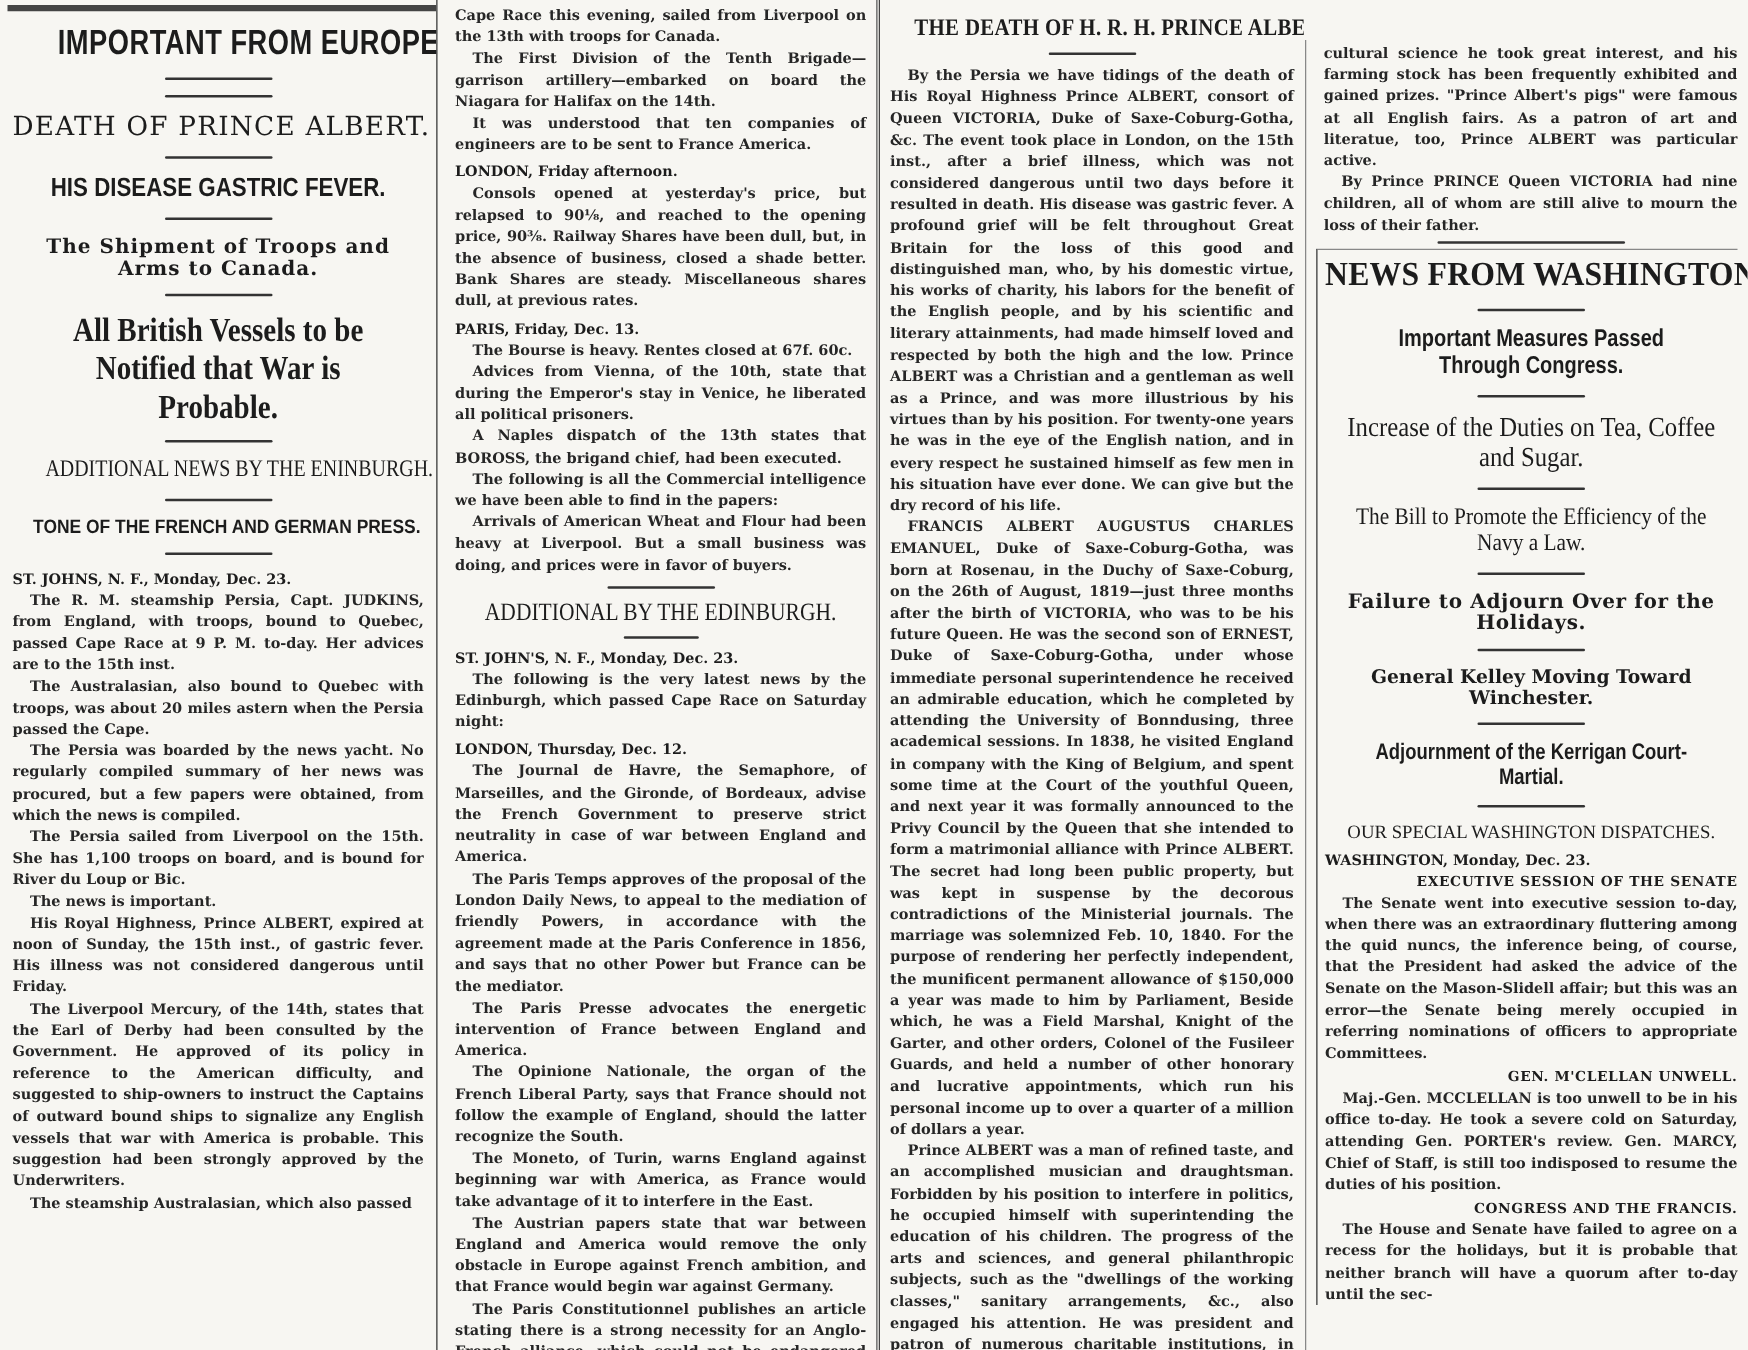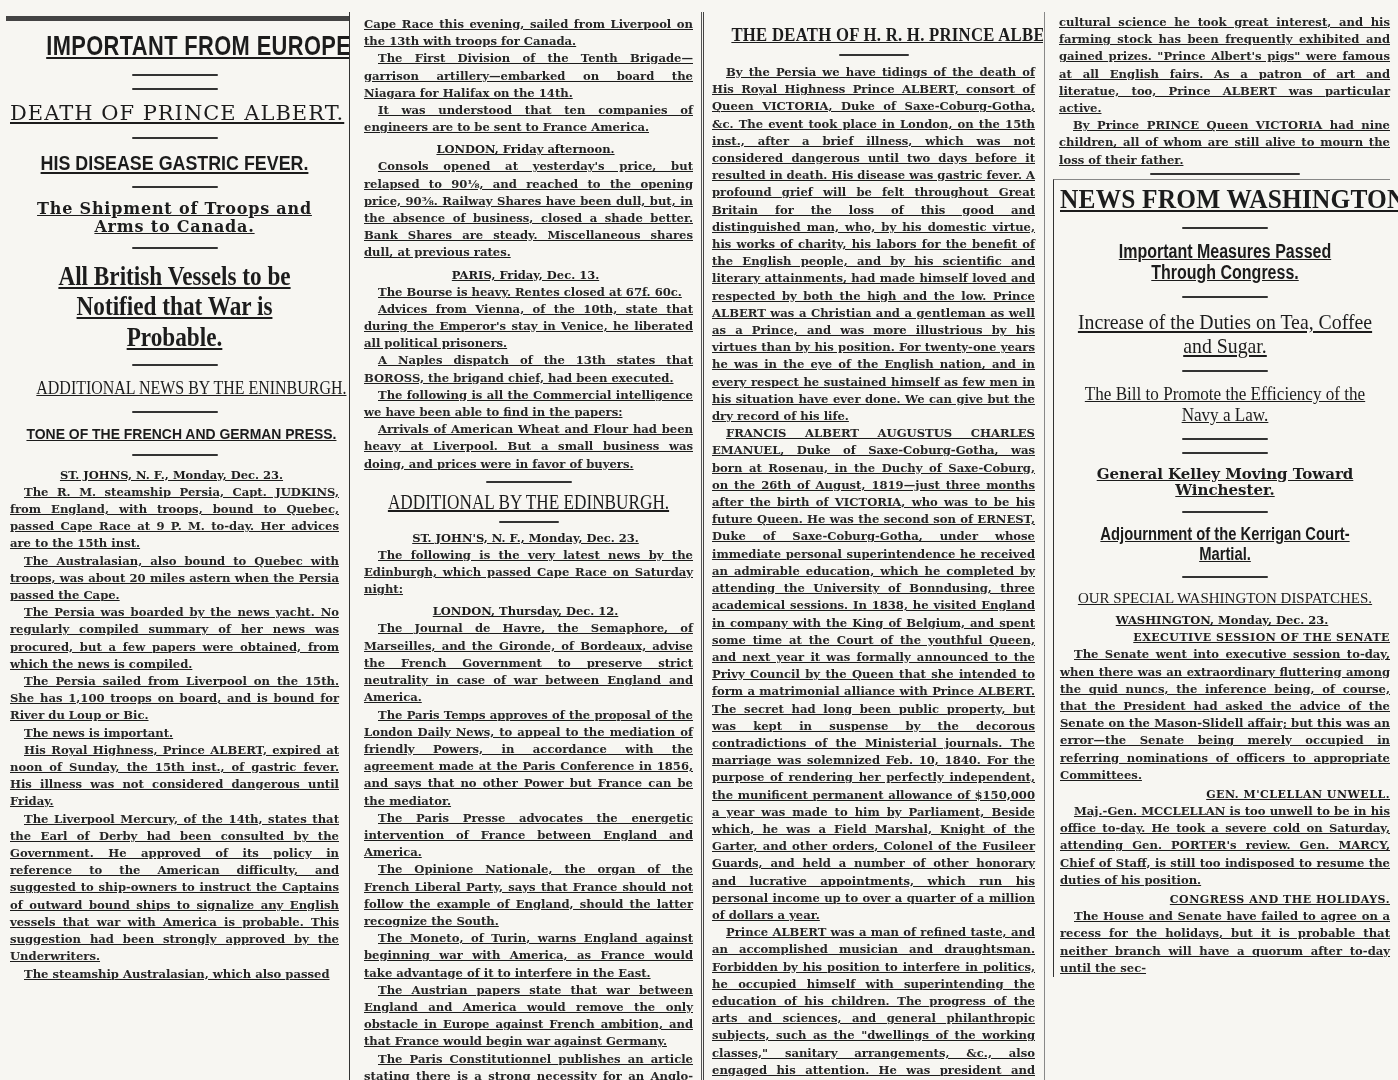--- a/index.html
+++ b/index.html
@@ -4,41 +4,40 @@
 <style>
   html, body { margin: 0; padding: 0; }
   body {
     width: 1398px; height: 1080px; overflow: hidden;
     background: #f7f6f2;
     font-family: "DejaVu Serif", "Liberation Serif", serif;
     color: #1c1c1c;
     position: relative;
   }
   .col {
-    position: absolute; top: 12px; bottom: 0;
+    position: absolute; top: 0; bottom: 0;
     box-sizing: border-box;
     overflow: hidden;
-    text-decoration: underline;
   }
   .c1 { left: 0; width: 350px; padding: 4px 10px 0 10px; border-right: 1.5px solid #333; }
   .c2 { left: 350px; width: 352px; padding: 4px 8px 0 14px; border-right: 1.5px solid #555; }
   .c3 { left: 703px; width: 340px; padding: 4px 8px 0 8px; border-left: 1.5px solid #444; }
-  .c4 { left: 1044px; width: 354px; padding: 2px 8px 0 14px; border-left: 1px solid #888; }
+  .c4 { left: 1044px; width: 354px; padding: 2px 8px 0 14px; border-left: 1px solid #888; margin-top: 32px; }
   .topbar { height: 5px; background: #444; margin: 0 -10px 6px -4px; }
   .h { text-align: center; margin: 0; line-height: 1.1; }
   .h-big { font-family: "Liberation Sans", sans-serif; font-weight: 700; font-size: 28px; letter-spacing: 0.5px; transform: scaleX(0.78); margin: 10px 0 4px; white-space: nowrap; }
   .h-bold { font-family: "DejaVu Serif", serif; font-weight: 700; font-size: 17px; margin: 2px 0; }
   .h-serif { font-family: "DejaVu Serif", serif; font-weight: 400; font-size: 21px; letter-spacing: 1px; margin: 4px 0; white-space: nowrap; }
   .h-sans { font-family: "Liberation Sans", sans-serif; font-weight: 700; font-size: 21px; transform: scaleX(0.85); margin: 4px 0; white-space: nowrap; }
   .h-cond { font-family: "Liberation Serif", serif; font-weight: 700; font-size: 27px; line-height: 1.12; margin: 4px 0; }
   .h-caps { font-family: "Liberation Serif", serif; font-weight: 400; font-size: 19px; margin: 4px 0; white-space: nowrap; }
   .h-capsans { font-family: "Liberation Sans", sans-serif; font-weight: 700; font-size: 15.5px; transform: scaleX(0.9); margin: 4px 0; white-space: nowrap; }
   .rule { width: 86px; height: 2px; background: #333; margin: 12px auto; border-radius: 1px; }
   .rule.sm { margin: 8px auto; }
-  .dateline { text-align: center; font-size: 11.5px; font-weight: 700; margin: 6px 6px 2px 0; }
+  .dateline { text-align: left; font-size: 11.5px; font-weight: 700; margin: 6px 6px 2px 0; }
   p.body {
     margin: 0; font-size: 11.6px; line-height: 17.2px;
     text-align: justify; text-indent: 14px;
     font-weight: 700; color: #262626;
   }
   .subhead { text-align: right; font-size: 11px; font-weight: 700; letter-spacing: 0.5px; margin: 4px 0 2px; }
   .c3 .h-serif2 { font-family: "Liberation Serif", serif; font-size: 19px; font-weight: 700; text-align: center; margin: 8px 0 0; white-space: nowrap; letter-spacing: 0.3px; }
   .box {
     border-left: 1.5px solid #333;
     margin-left: -6px; padding-left: 6px;
@@ -123,27 +122,28 @@
   <div class="rule sm" style="width:150px;margin:4px auto"></div>
   <div class="box boxtop">
     <h1 class="h-wash">NEWS FROM WASHINGTON.</h1>
     <div class="rule"></div>
     <h2 class="h h-sans2">Important Measures Passed Through Congress.</h2>
     <div class="rule"></div>
     <h2 class="h h-light">Increase of the Duties on Tea, Coffee and Sugar.</h2>
     <div class="rule"></div>
     <h2 class="h h-light" style="font-size:19px">The Bill to Promote the Efficiency of the Navy a Law.</h2>
     <div class="rule"></div>
+    <h2 class="h h-black">Failure to Adjourn Over for the Holidays.</h2>
     <div class="rule"></div>
     <h2 class="h h-clar">General Kelley Moving Toward Winchester.</h2>
     <div class="rule"></div>
     <h2 class="h h-sans2" style="font-size:18px">Adjournment of the Kerrigan Court-Martial.</h2>
     <div class="rule"></div>
     <h2 class="h-spec">OUR SPECIAL WASHINGTON DISPATCHES.</h2>
     <div class="dateline">WASHINGTON, Monday, Dec. 23.</div>
     <div class="subhead">EXECUTIVE SESSION OF THE SENATE</div>
     <p class="body">The Senate went into executive session to-day, when there was an extraordinary fluttering among the quid nuncs, the inference being, of course, that the President had asked the advice of the Senate on the Mason-Slidell affair; but this was an error—the Senate being merely occupied in referring nominations of officers to appropriate Committees.</p>
     <div class="subhead">GEN. M'CLELLAN UNWELL.</div>
     <p class="body">Maj.-Gen. MCCLELLAN is too unwell to be in his office to-day. He took a severe cold on Saturday, attending Gen. PORTER's review. Gen. MARCY, Chief of Staff, is still too indisposed to resume the duties of his position.</p>
-    <div class="subhead">CONGRESS AND THE HOLIDAYS.</div>
+    <div class="subhead">CONGRESS AND THE FRANCIS.</div>
     <p class="body">The House and Senate have failed to agree on a recess for the holidays, but it is probable that neither branch will have a quorum after to-day until the sec-</p>
   </div>
 </div>
 
 </body></html>

